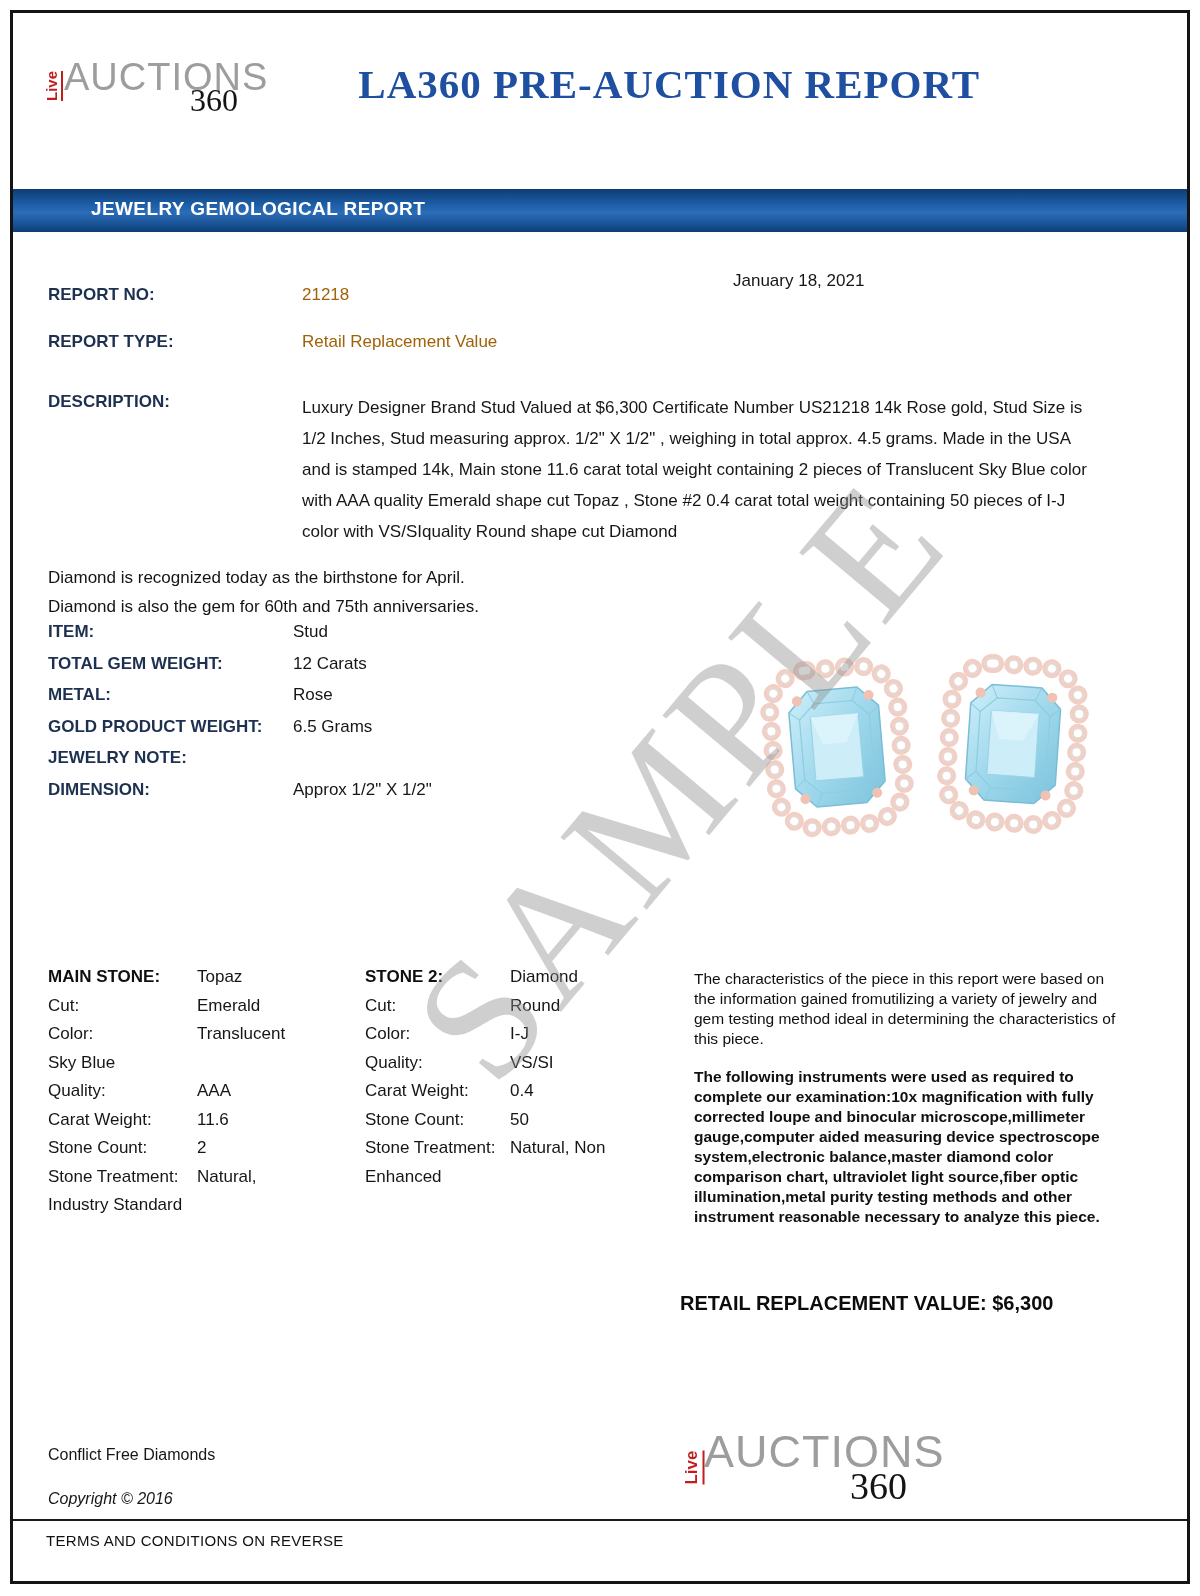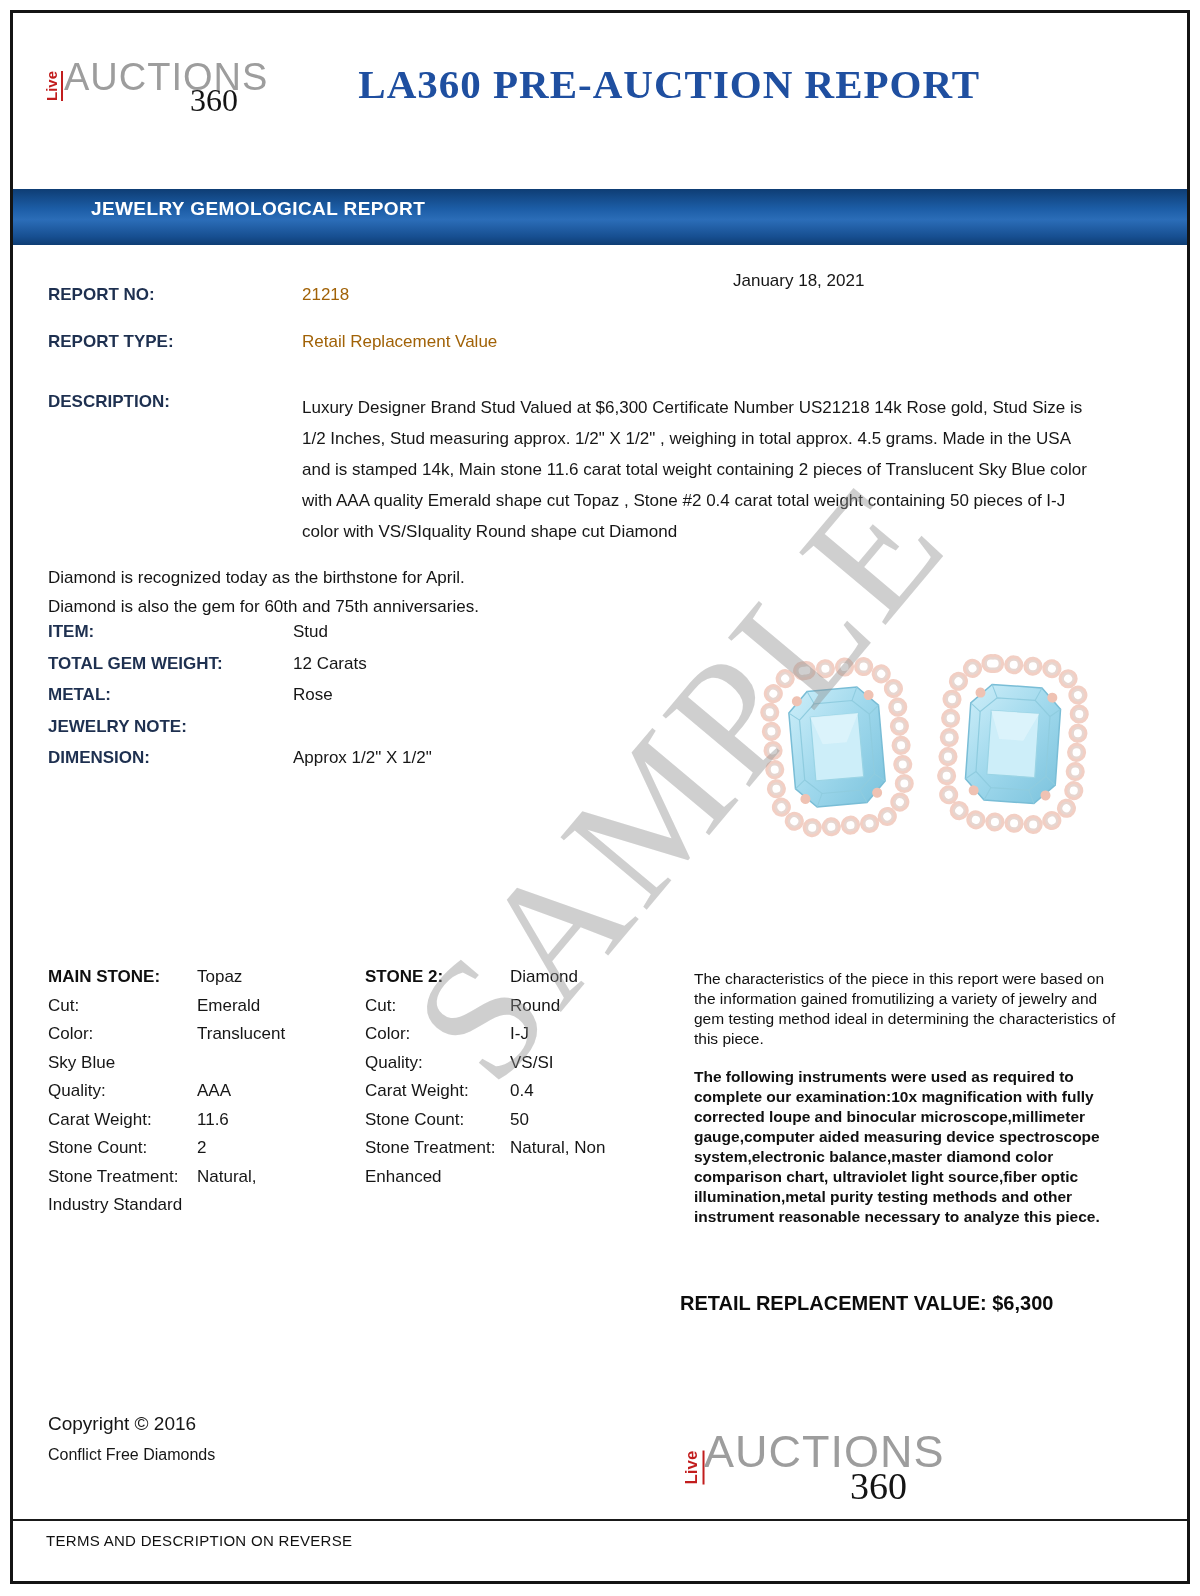--- a/index.html
+++ b/index.html
@@ -18,21 +18,21 @@
   .l-360{position:absolute;font-family:"Liberation Serif",serif;color:#141414;}
   .logo-top .l-360{left:152px;top:32px;font-size:32px;}
   .logo-bottom{left:674px;top:1416px;width:320px;height:102px;}
   .logo-bottom .l-live{left:2px;top:40px;font-size:17px;}
   .logo-bottom .l-auctions{left:30px;top:10px;font-size:45px;}
   .logo-bottom .l-360{left:176px;top:48px;font-size:38px;}
 
   .title{position:absolute;left:300px;top:60px;width:680px;text-align:right;
     font-family:"Liberation Serif",serif;font-weight:bold;font-size:41px;color:#1f4fa0;letter-spacing:1px;}
 
-  .banner{position:absolute;left:13px;right:13px;top:189px;height:56px;
+  .banner{position:absolute;left:13px;right:13px;top:189px;height:43px;
     background:linear-gradient(180deg,#0e3d74 0%,#1c5da6 35%,#2b6db8 55%,#174f91 85%,#0e3d74 100%);}
   .banner span{display:block;padding-left:78px;line-height:40px;color:#ffffff;font-weight:bold;font-size:19px;letter-spacing:0.4px;}
 
   .r-label{position:absolute;left:48px;font-weight:bold;color:#1e3050;font-size:17px;}
   .r-value{position:absolute;left:302px;font-size:17px;color:#a16207;}
   .top-271{top:285px;} .top-332{top:332px;} .top-392{top:392px;}
   .report-date{position:absolute;left:733px;top:271px;font-size:17px;}
   .desc{position:absolute;left:302px;top:392px;width:792px;font-size:17px;line-height:31px;color:#161616;}
 
   .note{position:absolute;left:48px;top:563px;font-size:17px;line-height:29px;color:#141414;}
@@ -47,21 +47,21 @@
   #stone2{left:365px;top:963px;width:264px;}
   .s-label{display:inline-block;vertical-align:top;}
   #main-stone .s-label{width:149px;}
   #stone2 .s-label{width:145px;}
   .s-head .s-label{font-weight:bold;color:#0f0f0f;}
 
   .analysis{position:absolute;left:694px;top:969px;width:424px;font-size:15.5px;line-height:20px;color:#101010;}
   .analysis .p2{margin-top:18px;font-weight:bold;}
   .retail{position:absolute;left:680px;top:1292px;font-size:20px;font-weight:bold;color:#0c0c0c;}
 
-  .copyright{position:absolute;left:48px;top:1413px;font-size:19px;}
+  .copyright{position:absolute;left:48px;top:1490px;font-size:16px;font-style:italic;}
   .conflict{position:absolute;left:48px;top:1446px;font-size:16px;}
 
   .terms-divider{position:absolute;left:13px;right:13px;top:1519px;border-top:2px solid #1a1a1a;}
   .terms{position:absolute;left:46px;top:1532px;font-size:15px;color:#111;letter-spacing:0.3px;}
 
   .earrings{position:absolute;left:745px;top:626px;width:370px;height:238px;}
 
   .watermark{position:absolute;left:230px;top:682px;width:900px;text-align:center;
     font-family:"Liberation Serif",serif;font-size:172px;letter-spacing:6px;color:#8f8f8f;opacity:0.42;
     transform:rotate(-50deg);pointer-events:none;z-index:9;}
@@ -104,20 +104,24 @@
       <span class="item-label">ITEM:</span>
       <span class="item-value">Stud</span>
     </div>
     <div class="item-row">
       <span class="item-label">TOTAL GEM WEIGHT:</span>
       <span class="item-value">12 Carats</span>
     </div>
     <div class="item-row">
       <span class="item-label">METAL:</span>
       <span class="item-value">Rose</span>
+    </div>
+    <div class="item-row">
+      <span class="item-label">GOLD PRODUCT WEIGHT:</span>
+      <span class="item-value">6.5 Grams</span>
     </div>
     <div class="item-row">
       <span class="item-label">JEWELRY NOTE:</span>
       <span class="item-value"></span>
     </div>
     <div class="item-row">
       <span class="item-label">DIMENSION:</span>
       <span class="item-value">Approx 1/2" X 1/2"</span>
     </div>
   </div>
@@ -191,16 +195,16 @@
   <div class="copyright">Copyright © 2016</div>
   <div class="conflict">Conflict Free Diamonds</div>
 
   <div class="logo logo-bottom">
     <span class="l-live">Live</span>
     <span class="l-auctions">AUCTIONS</span>
     <span class="l-360">360</span>
   </div>
 
   <div class="terms-divider"></div>
-  <div class="terms">TERMS AND DESCRIPTION ON REVERSE</div>
+  <div class="terms">TERMS AND CONDITIONS ON REVERSE</div>
 
   <div class="watermark">SAMPLE</div>
 </div>
 
 </body></html>

